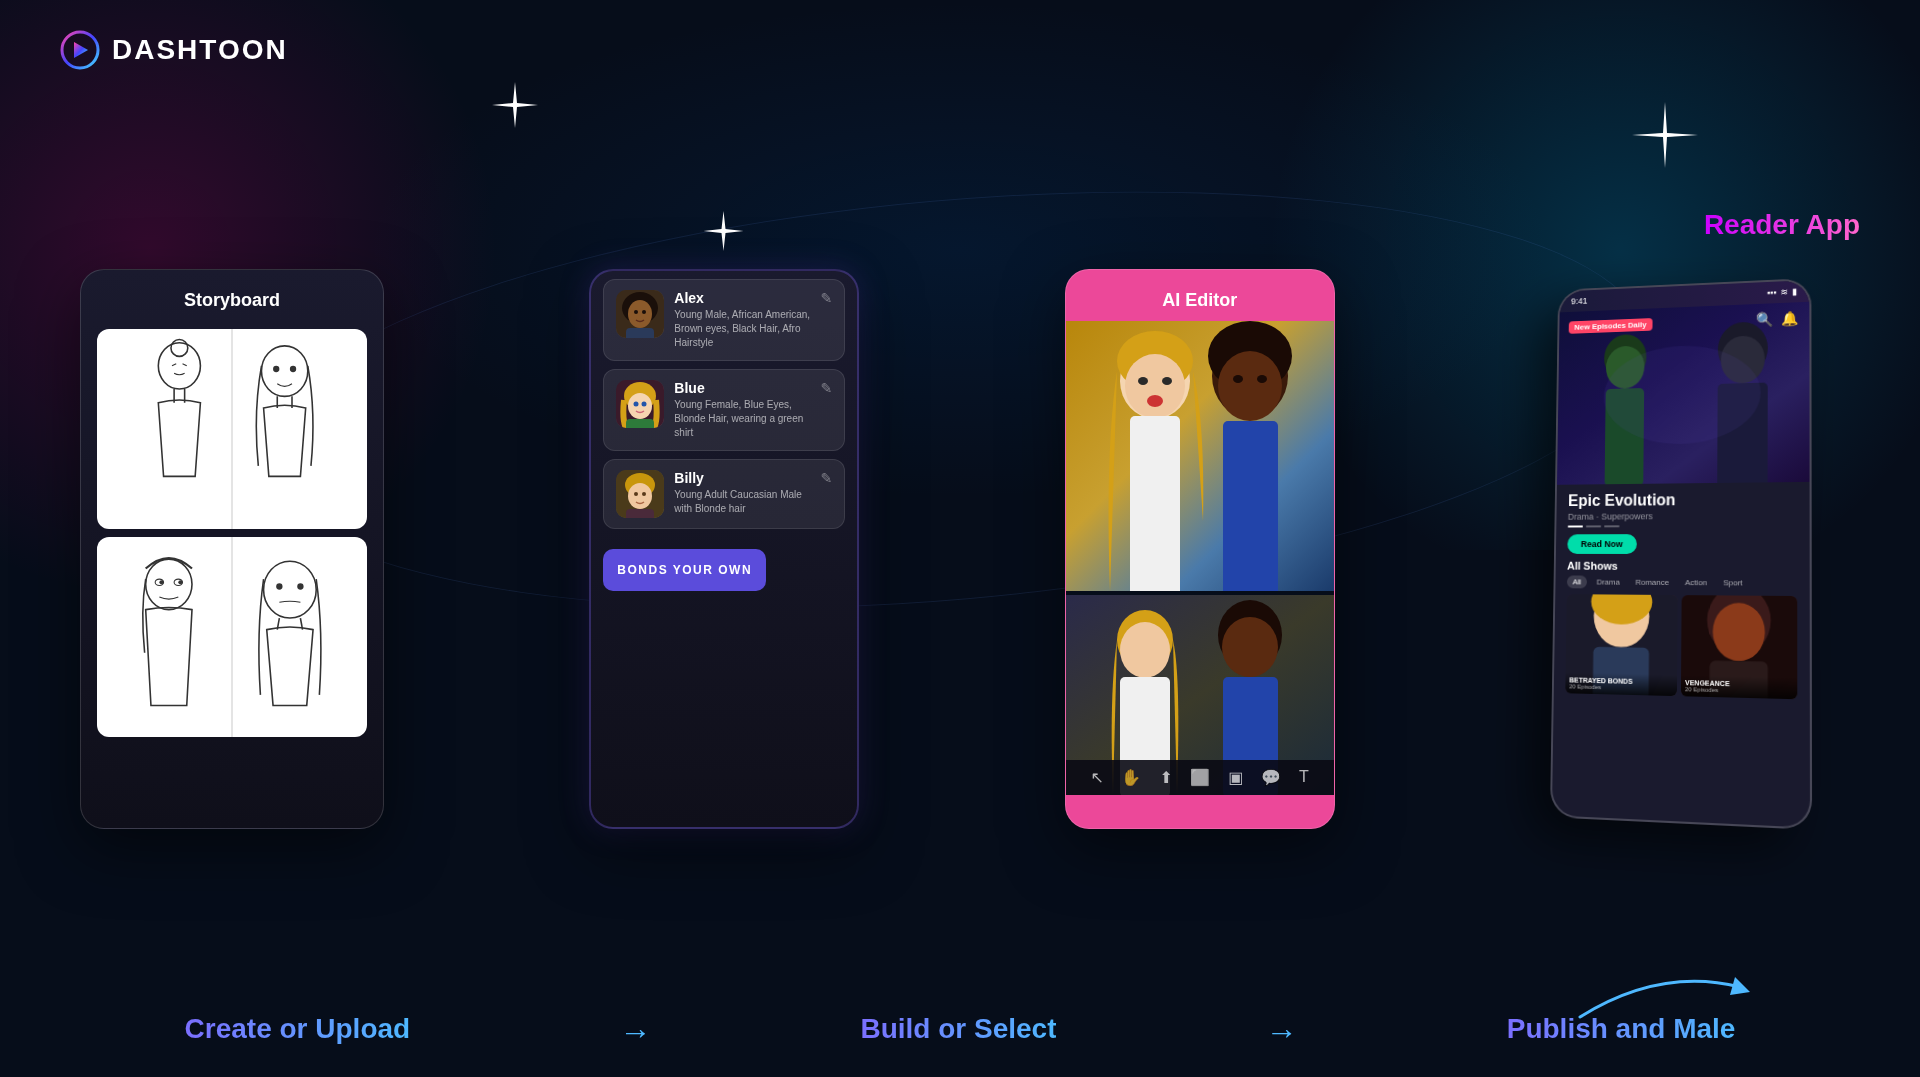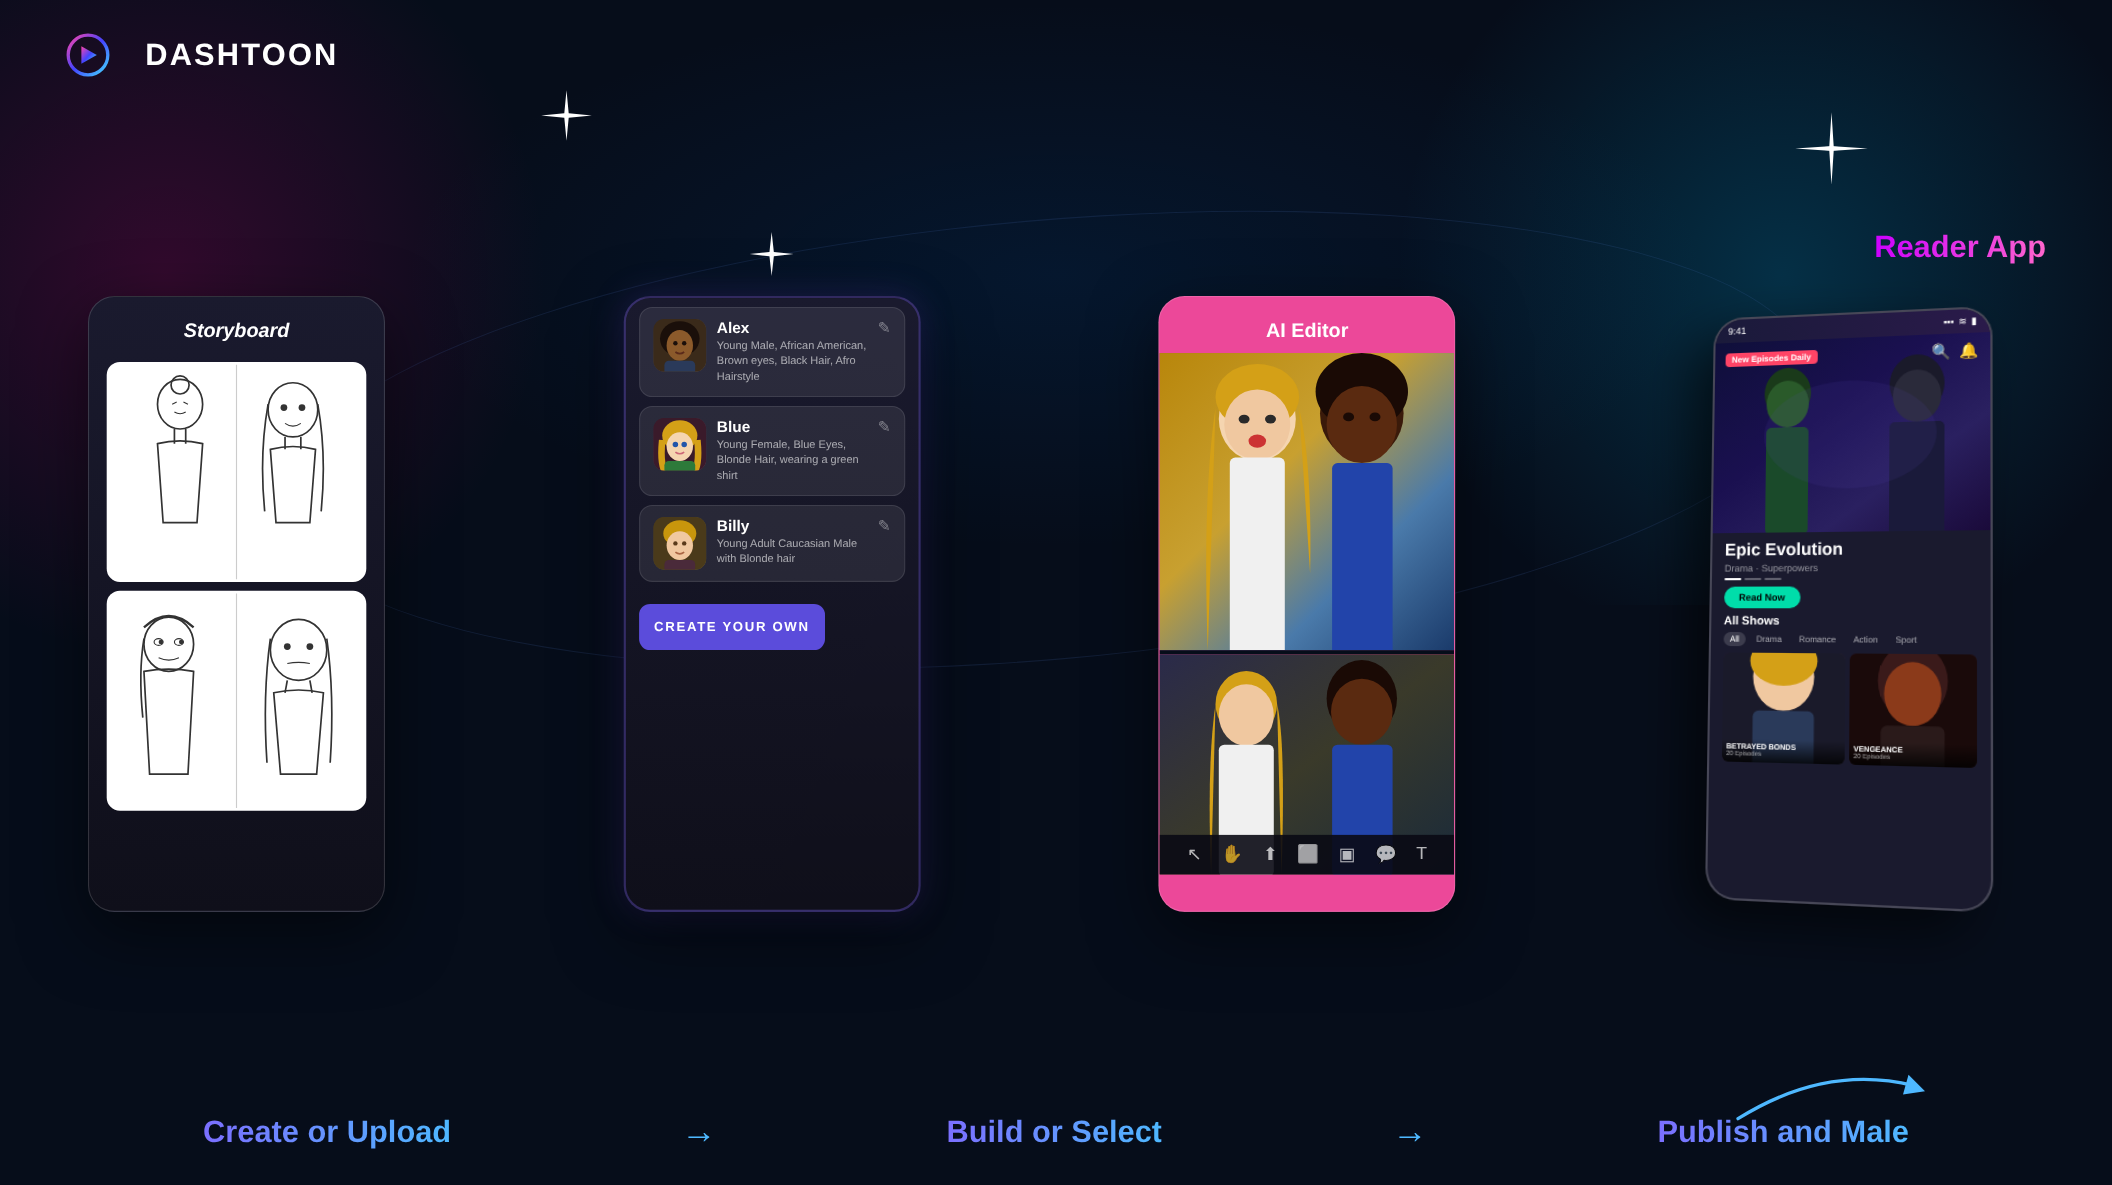--- a/index.html
+++ b/index.html
@@ -69,50 +69,48 @@
     }
     .logo-icon {
       width: 40px;
       height: 40px;
     }
     .logo-text {
       font-size: 28px;
       font-weight: 800;
       color: #ffffff;
       letter-spacing: 2px;
-      margin-left: 20px;
     }
 
     .step-label {
       font-size: 28px;
       font-weight: 800;
       background: linear-gradient(90deg, #7b6fff, #4eb8ff);
       -webkit-background-clip: text;
       -webkit-text-fill-color: transparent;
       background-clip: text;
     }
 
     
     .star-sparkle {
       position: absolute;
       color: white;
       font-size: 40px;
     }
 
     
     .phone-1 {
-      width: 270px;
+      width: 304px;
       height: 560px;
       background: linear-gradient(180deg, #1a1a2e 0%, #0f0f1a 100%);
       border-radius: 24px;
       border: 1px solid rgba(255,255,255,0.15);
       overflow: hidden;
       position: relative;
       box-shadow: 0 20px 60px rgba(0,0,0,0.5);
-      font-style: italic;
     }
 
     .phone-title {
       text-align: center;
       color: #fff;
       font-size: 18px;
       font-weight: 600;
       padding: 20px 0 10px;
     }
 
@@ -647,21 +645,21 @@
           </div>
           <div class="char-info">
             <div class="char-name">Billy</div>
             <div class="char-desc">Young Adult Caucasian Male with Blonde hair</div>
           </div>
           <div class="char-edit-icon">✎</div>
         </div>
 
       </div>
       
-      <button class="create-own-btn">CREATE YOUR OWN</button>
+      <button class="create-own-btn">BONDS YOUR OWN</button>
     </div>
   </div>
 
   <div style="display:flex; flex-direction:column; align-items:center;">
     <div class="phone-3">
       <div class="phone-title">AI Editor</div>
 
       <div class="ai-scene-top">
         <svg width="100%" height="100%" viewBox="0 0 270 270" preserveAspectRatio="xMidYMid slice">
 

